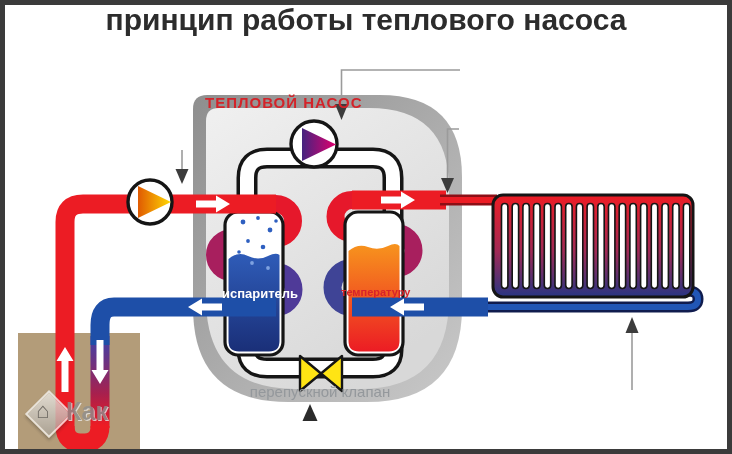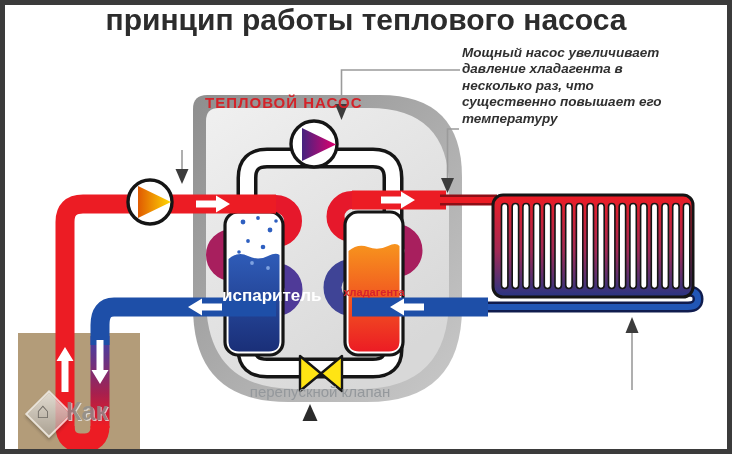--- a/index.html
+++ b/index.html
@@ -16,21 +16,21 @@
     position:absolute;font-size:13.5px;font-weight:bold;font-style:italic;
     color:#303030;line-height:16.4px;white-space:pre-wrap;
   }
   .ann-left{left:8px;top:45px;width:190px;}
   .ann-pump{left:462px;top:45px;width:215px;}
   .ann-heat{left:462px;top:146px;width:225px;}
   .ann-radiator{left:487px;top:385px;width:215px;}
   .ann-valve{left:227px;top:419px;width:215px;}
   .lbl{position:absolute;}
   .lbl-heatpump{left:205px;top:94px;font-size:15px;font-weight:bold;color:#d42329;letter-spacing:1px;}
-  .lbl-evap{left:222px;top:286px;width:64px;text-align:center;font-size:17px;font-weight:bold;color:#ffffff;}
+  .lbl-evap{left:222px;top:286px;width:64px;text-align:center;font-size:13px;font-weight:bold;color:#ffffff;}
   .lbl-cond{left:341px;top:286px;width:66px;text-align:center;font-size:11px;font-weight:bold;color:#d8232a;}
   .lbl-valve{left:240px;top:383px;width:160px;text-align:center;font-size:15px;color:#94989c;}
   .watermark{position:absolute;left:26px;top:391px;width:200px;height:58px;opacity:.8;pointer-events:none;}
   .wm-diamond{
     position:absolute;left:6px;top:6px;width:30px;height:30px;transform:rotate(45deg);
     background:linear-gradient(135deg,#eceae6,#aaa49a);border:2px solid #f4f3f0;
     box-shadow:2px 2px 3px rgba(40,40,40,.35);
   }
   .wm-house{position:absolute;left:10px;top:7px;font-size:22px;color:#5f5f5f;transform:rotate(0deg);font-weight:bold;}
   .wm-w1{position:absolute;left:40px;top:6px;font-size:25px;font-weight:bold;color:#8f8f8f;text-shadow:1px 1px 0 #e9e9e9;}
@@ -212,29 +212,24 @@
       <path d="M441 178 H454 L447.5 193 Z"></path>
       <path d="M625.5 333 H638.5 L632 317 Z"></path>
       <path d="M302.5 421 H317.5 L310 404 Z" fill="#2b2b2b"></path>
     </g>
 
     <rect x="2.5" y="2.5" width="727" height="449" fill="none" stroke="#3b3b3b" stroke-width="5"></rect>
   </svg>
 
   <div class="page-title">принцип работы теплового насоса</div>
 
-  <div class="ann ann-pump">Мощный насос увеличивает
-давление хладагента в
-несколько раз, что
-существенно повышает его
-температуру</div>
 
   <div class="lbl lbl-heatpump">ТЕПЛОВОЙ НАСОС</div>
   <div class="lbl lbl-evap">испаритель</div>
-  <div class="lbl lbl-cond">хладагента</div>
+  <div class="lbl lbl-cond">температуру</div>
   <div class="lbl lbl-valve">перепускной клапан</div>
 
   <div class="watermark">
     <div class="wm-diamond"></div>
     <div class="wm-house">⌂</div>
     <div class="wm-w1">Как</div>
   </div>
 
 </div>
 

